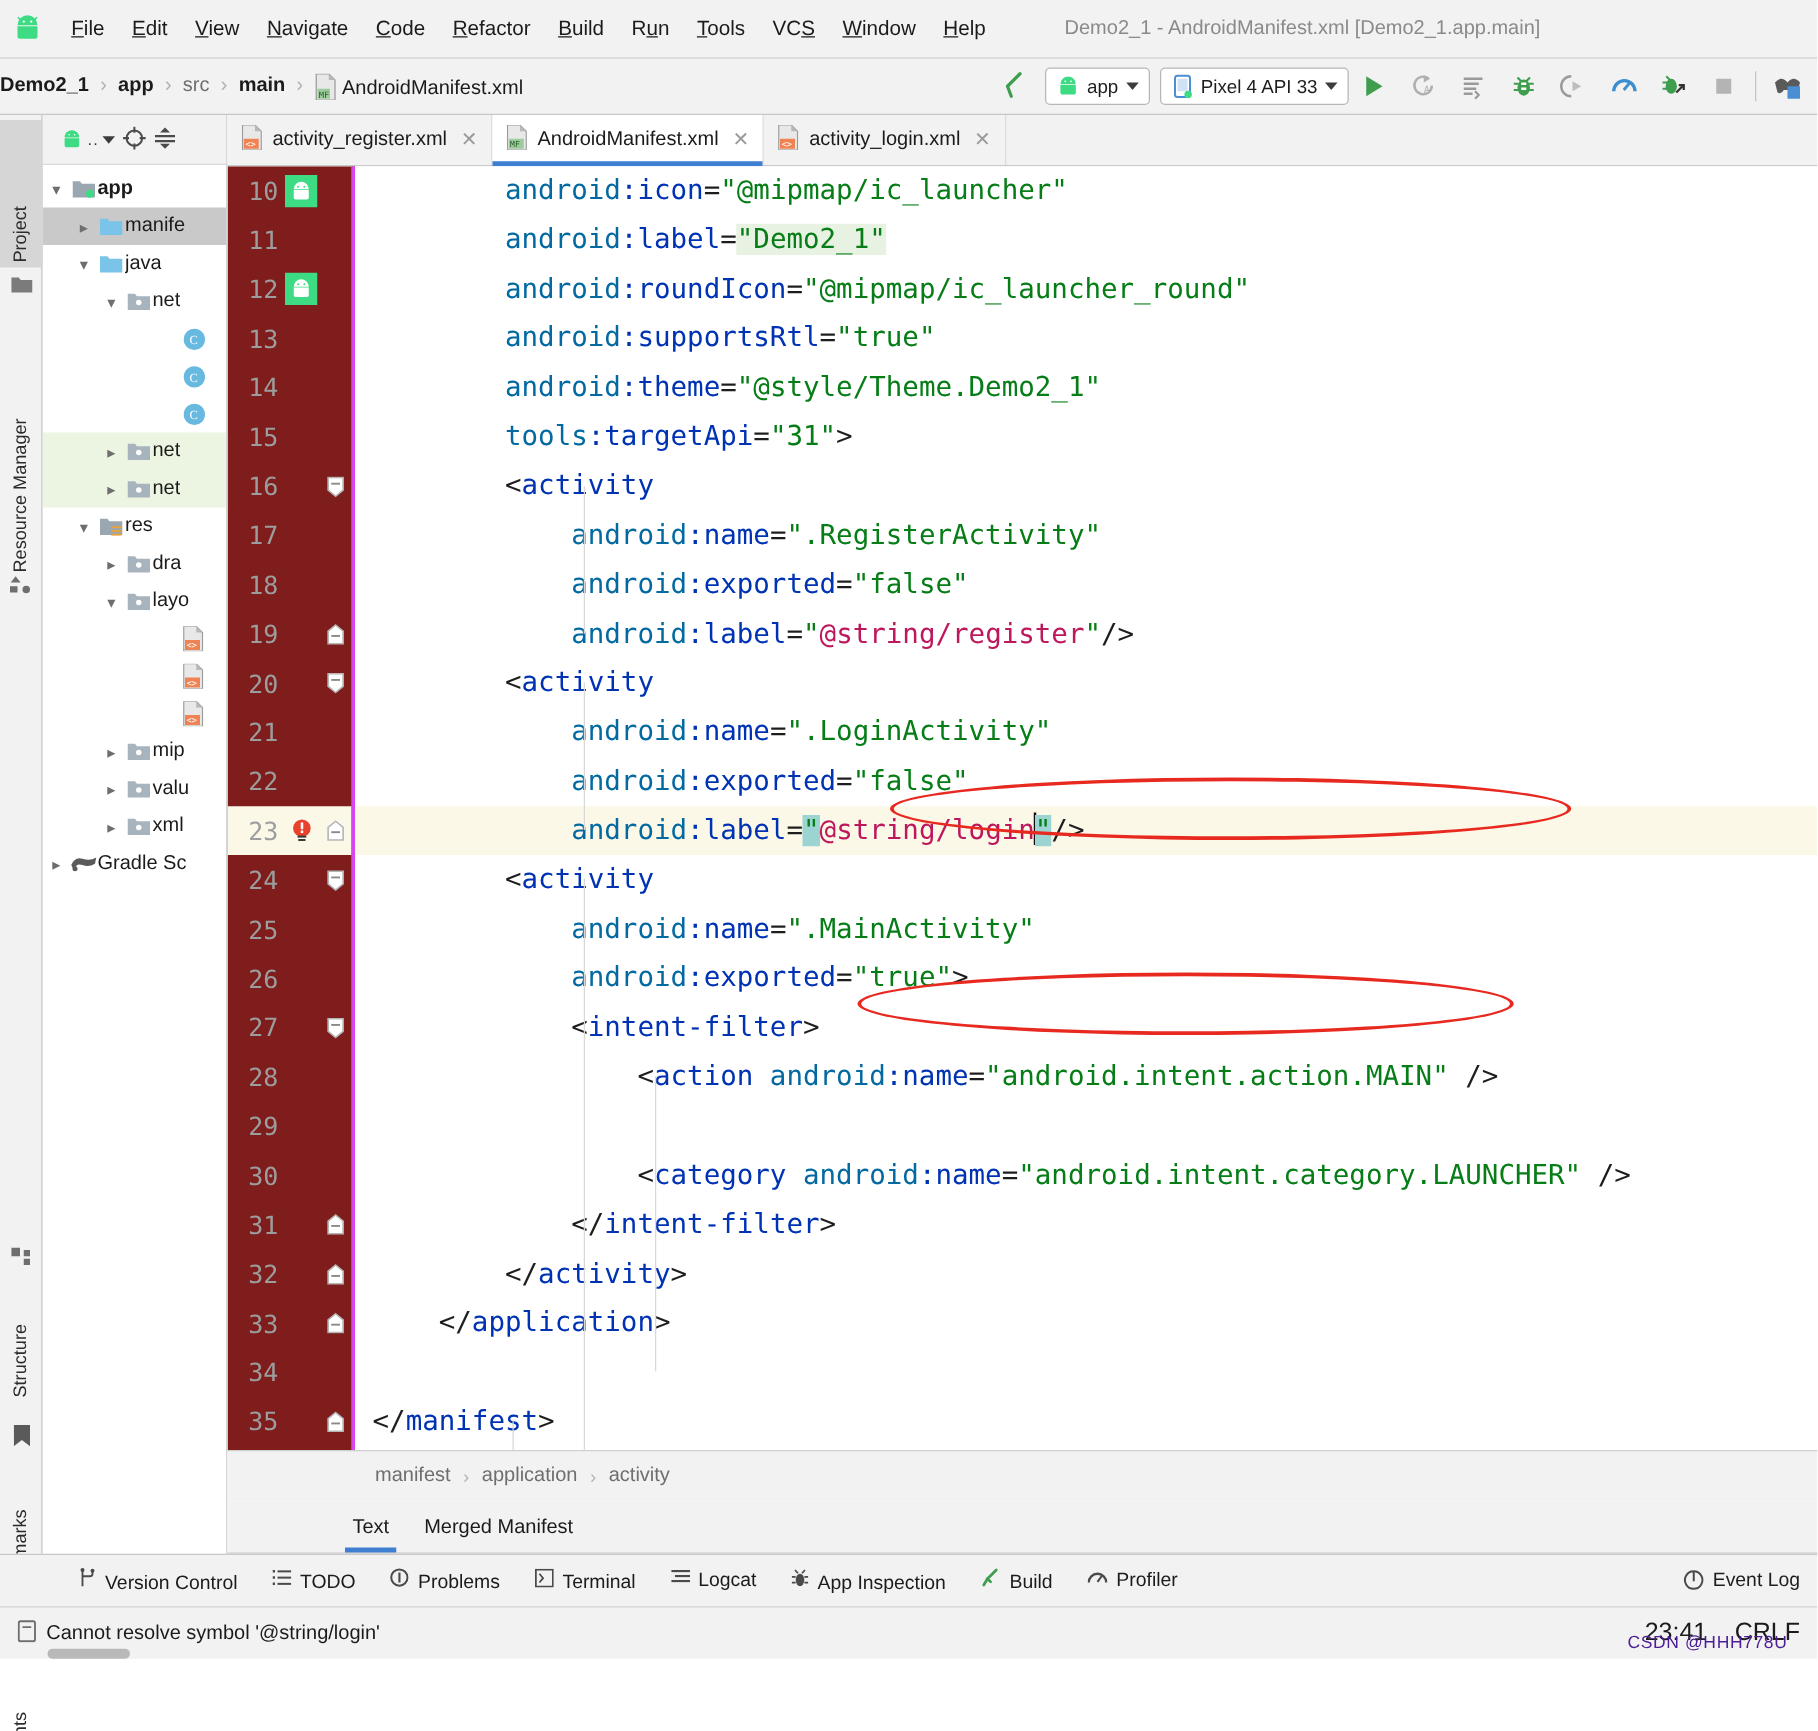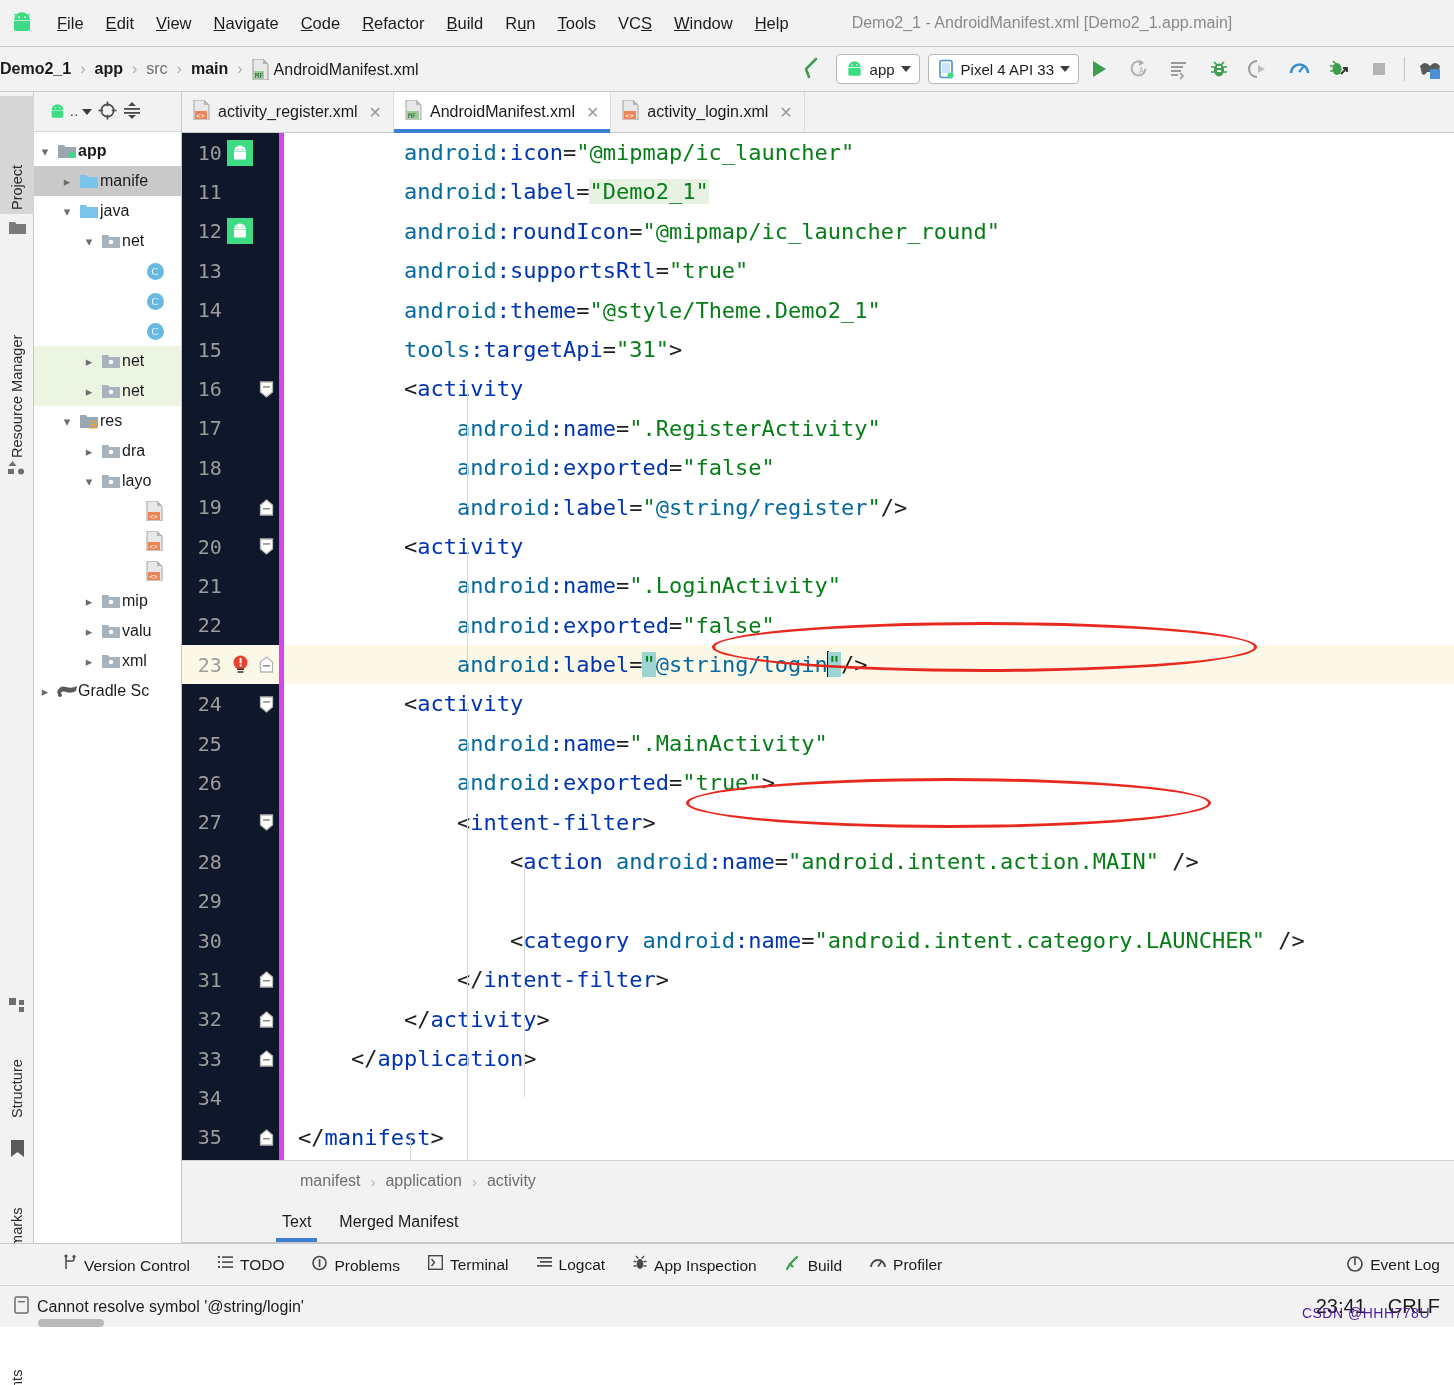--- a/index.html
+++ b/index.html
@@ -114,22 +114,22 @@
   .etab.active::after{
     content:""; position:absolute; left:0; right:0; bottom:-1px;
     height:4px; background:#3f7fd1;
   }
   .etab .x{ color:#9a9a9a; font-size:16px; margin-left:4px;}
 
   .code-area{
     flex:1; display:flex; position:relative; overflow:hidden; background:#fff;
   }
   .gutter{
-    width:102px; flex:0 0 102px; background:#0f172a;
-    border-right:5px solid #d946ef; position:relative;text-decoration:underline;
+    width:102px; flex:0 0 102px; background:#7f1d1d;
+    border-right:3px solid #d946ef; position:relative;text-decoration:underline;
   }
   .gutter-rows{ position:absolute; inset:0; }
   .glinerow{
     height:39.4px; display:flex; align-items:center; position:relative;
   }
   .glinerow.hl{ background:#fcf8e8; }
   .gnum{
     width:46px; text-align:right; padding-right:4px;
     color:#9d9d9d; font-size:20px;
     font-family:"DejaVu Sans Mono", monospace;
@@ -144,21 +144,21 @@
   }
   .cline{
     height:39.4px; line-height:39.4px; white-space:pre; padding-left:14px;
   }
   .cline.hl{ background:#fcf8e8; }
   
   .s-ns{ color:#0369a1; }          
   .s-attr{ color:#0033b3; }        
   .s-eq{ color:#1d1d1d; }
   .s-val{ color:#067d17; }         
-  .s-err{ color:#0369a1; }         
+  .s-err{ color:#be185d; }         
   .s-tag{ color:#0033b3; }         
   .s-punc{ color:#1d1d1d; }
   .hl-ident{ background:#e8f2e2; }
   .hl-sel{ background:#9bd4d0; }
   .caret-bar{
     display:inline-block;width:2px;height:26px;background:#111;
     vertical-align:-5px;margin:0 -1px;
   }
 
   

